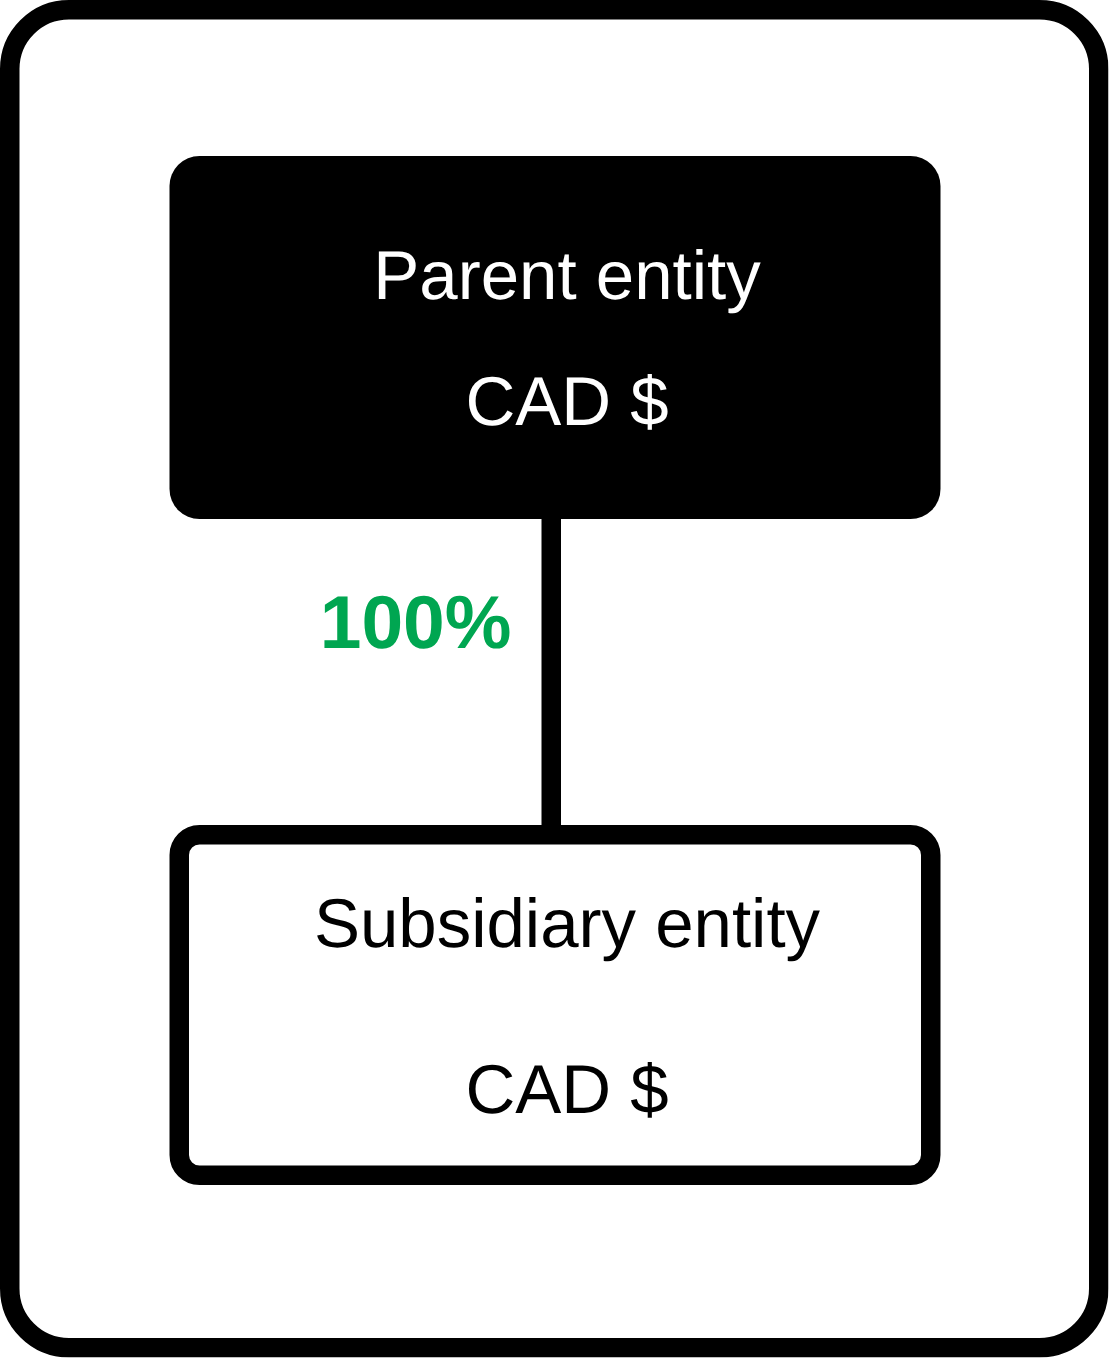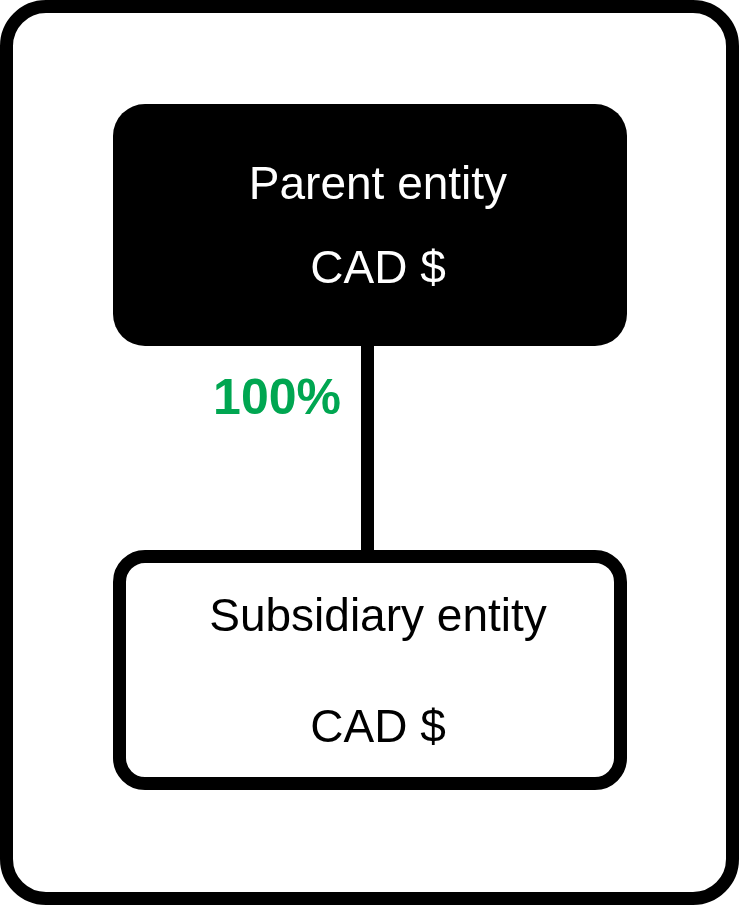--- a/index.html
+++ b/index.html
@@ -16,21 +16,21 @@
     border: 13px solid var(--frame-border, #000000);
     border-radius: 46px;
     font-family: "Liberation Sans", sans-serif;
     overflow: hidden;
   }
   .entity-box {
     position: absolute;
     left: 100px;            
     width: 514px;
     box-sizing: border-box;
-    border-radius: 32px;
+    border-radius: 20px;
     display: flex;
     flex-direction: column;
     align-items: center;
     justify-content: center;
     text-align: center;
     padding-left: 16px;
   }
   .entity-box .line {
     font-size: 46px;
     line-height: 84px;
@@ -54,21 +54,21 @@
     position: absolute;
     left: 348px;            
     top: 333px;             
     width: 13px;
     height: 204px;
     background: var(--connector, #000000);
   }
   .ownership-label {
     position: absolute;
     left: 118px;            
-    top: 361px;             
+    top: 379px;             
     width: 210px;
     text-align: right;
     font-size: 50px;
     font-weight: bold;
     line-height: 46px;
     color: var(--ownership-label, #00a651);
     white-space: nowrap;
   }
 </style>
 </head>

